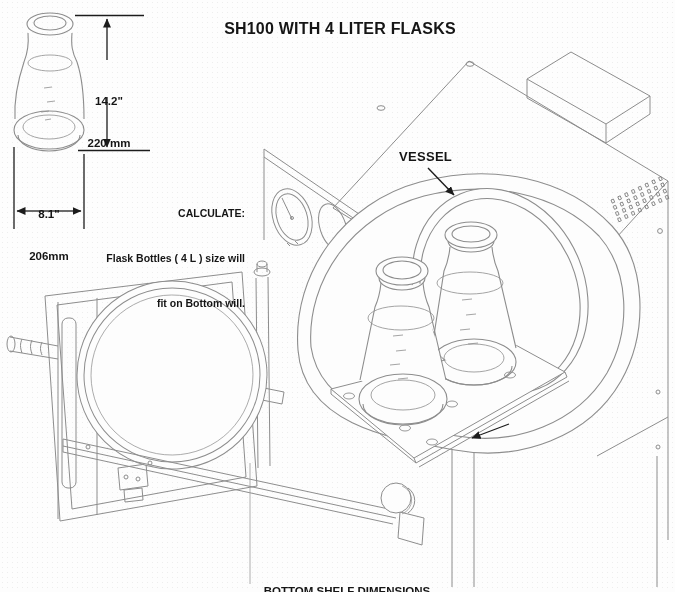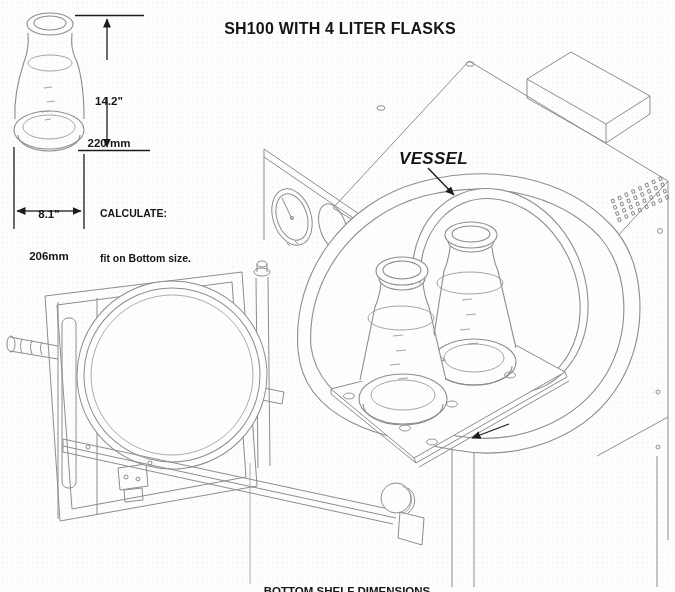--- a/index.html
+++ b/index.html
@@ -7,22 +7,22 @@
     position:relative;width:675px;height:592px;overflow:hidden;
     background-color:#fdfdfd;
     background-image:radial-gradient(circle,#ededed 0.7px,transparent 0.9px);
     background-size:5px 5px;
     font-family:"Liberation Sans",sans-serif;color:#151515;
   }
   #art{position:absolute;left:0;top:0;}
   .txt{position:absolute;white-space:pre;}
   .title{font-size:16px;font-weight:bold;letter-spacing:0.2px;text-align:center;}
   .dimlbl{font-size:11.5px;font-weight:bold;text-align:center;line-height:14px;}
-  .note{font-size:10.5px;font-weight:bold;line-height:15px;}
-  .calloutlbl{font-size:17px;font-weight:bold;letter-spacing:0.3px;font-style:italic;}
+  .note{font-size:10.5px;font-weight:bold;line-height:15px;text-align:right;}
+  .calloutlbl{font-size:13px;font-weight:bold;letter-spacing:0.3px;}
   .caption{font-size:11.5px;font-weight:bold;text-align:center;line-height:16px;}
 </style>
 </head>
 <body>
 
 <div id="stage">
 
   <svg id="art" width="675" height="592" viewBox="0 0 675 592">
     <defs>
       <marker id="arr" markerUnits="userSpaceOnUse" markerWidth="10" markerHeight="9" refX="8.5" refY="4" orient="auto">
@@ -243,21 +243,22 @@
     <div>220 mm</div>
   </div>
 
   <div class="txt dimlbl" style="left:20px;top:179px;width:58px;">
     <div>8.1"</div>
     <div>206mm</div>
   </div>
 
   <div class="txt note" style="left:100px;top:176px;width:145px;">
     <div>CALCULATE:</div>
-    <div>fit on Bottom size.</div>
+    <div>Flask Bottles ( 4 L ) size will</div>
+    <div>fit on Bottom will.</div>
   </div>
 
   <div class="txt calloutlbl" style="left:399px;top:149px;">VESSEL</div>
 
   <div class="txt caption" style="left:240px;top:551px;width:214px;">
     <div>BOTTOM SHELF DIMENSIONS</div>
     
   </div>
 
 </div>

